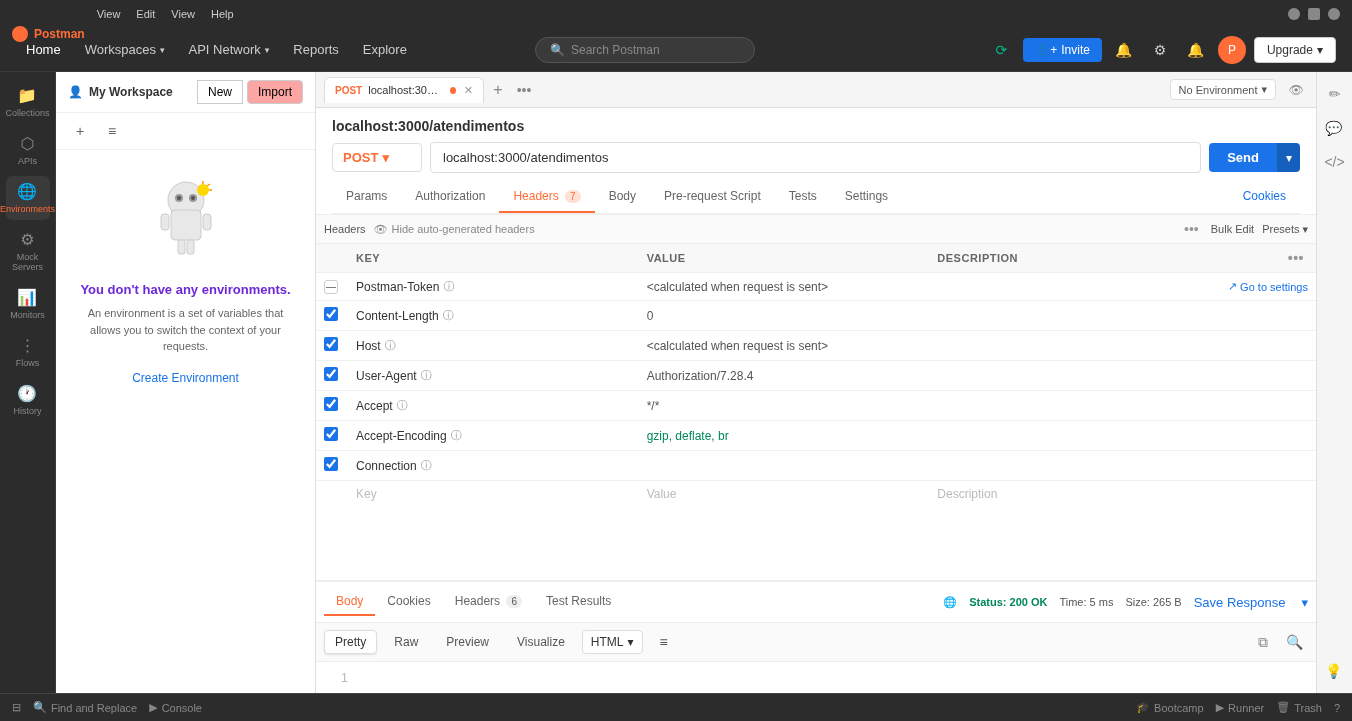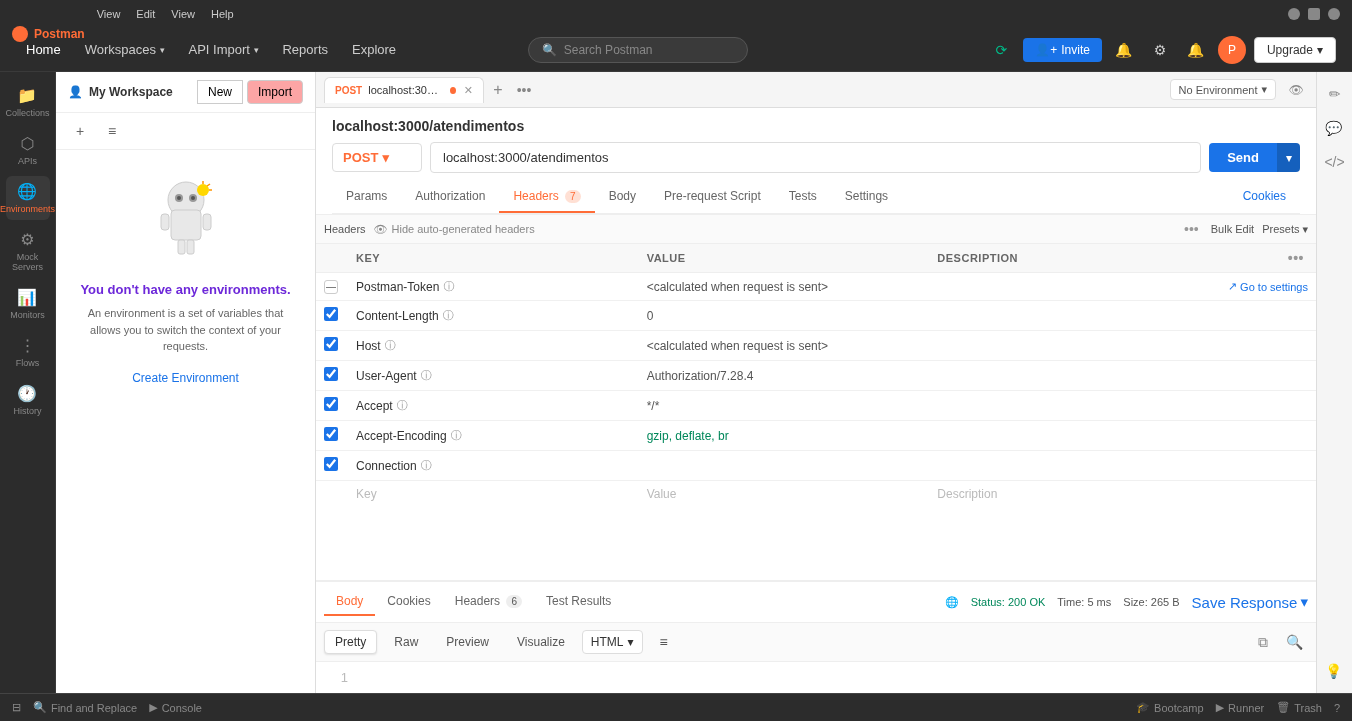--- a/index.html
+++ b/index.html
@@ -117,22 +117,22 @@
 
     
     .more-dots { color: #999; font-size: 14px; cursor: pointer; padding: 0 4px; }
 
     
     .response-bar { display: flex; align-items: center; padding: 6px 8px; border-top: 2px solid #eee; border-bottom: 1px solid #eee; background: #fff; gap: 0; }
     .resp-tab { padding: 6px 12px; font-size: 12px; color: #666; cursor: pointer; border-bottom: 2px solid transparent; }
     .resp-tab.active { color: #ff6c37; border-bottom-color: #ff6c37; }
     .resp-tab-badge { background: #eee; border-radius: 8px; padding: 1px 5px; font-size: 10px; color: #555; margin-left: 3px; }
     .resp-status { margin-left: auto; display: flex; align-items: center; gap: 12px; font-size: 11px; color: #555; }
-    .status-ok { color: #00875a; font-weight: 400; }
-    .save-resp-btn { color: #1a73e8; font-size: 15px; cursor: pointer; display: flex; align-items: center; gap: 3px; justify-content: flex-end; }
+    .status-ok { color: #00875a; font-weight: 700; }
+    .save-resp-btn { color: #1a73e8; font-size: 13px; cursor: pointer; display: flex; align-items: center; gap: 16px; justify-content: flex-end; }
 
     
     .resp-format-bar { display: flex; align-items: center; padding: 6px 8px; gap: 6px; background: #fafafa; border-bottom: 1px solid #eee; }
     .format-btn { padding: 4px 10px; font-size: 12px; border-radius: 4px; cursor: pointer; color: #555; border: 1px solid transparent; }
     .format-btn.active { background: #fff; border-color: #ddd; color: #333; font-weight: 500; box-shadow: 0 1px 2px rgba(0,0,0,0.1); }
     .format-select { background: #fff; border: 1px solid #ddd; border-radius: 4px; padding: 4px 8px; font-size: 12px; color: #333; cursor: pointer; display: flex; align-items: center; gap: 4px; }
     .resp-format-right { margin-left: auto; display: flex; gap: 6px; }
     .resp-icon-btn { width: 26px; height: 26px; display: flex; align-items: center; justify-content: center; color: #888; cursor: pointer; font-size: 14px; }
 
     
@@ -178,21 +178,21 @@
   </div>
 </div>
 
 <div class="topnav">
   <div class="nav-item active">Home</div>
   <div class="nav-item">
     <span>Workspaces</span>
     <span class="nav-chevron">▾</span>
   </div>
   <div class="nav-item">
-    <span>API Import</span>
+    <span>API Network</span>
     <span class="nav-chevron">▾</span>
   </div>
   <div class="nav-item">Reports</div>
   <div class="nav-item">Explore</div>
   <div class="search-bar">
     <span>🔍</span>
     <span>Search Postman</span>
   </div>
   <div class="topnav-right">
     <div class="icon-btn" style="color:#00ba88;">⟳</div>

